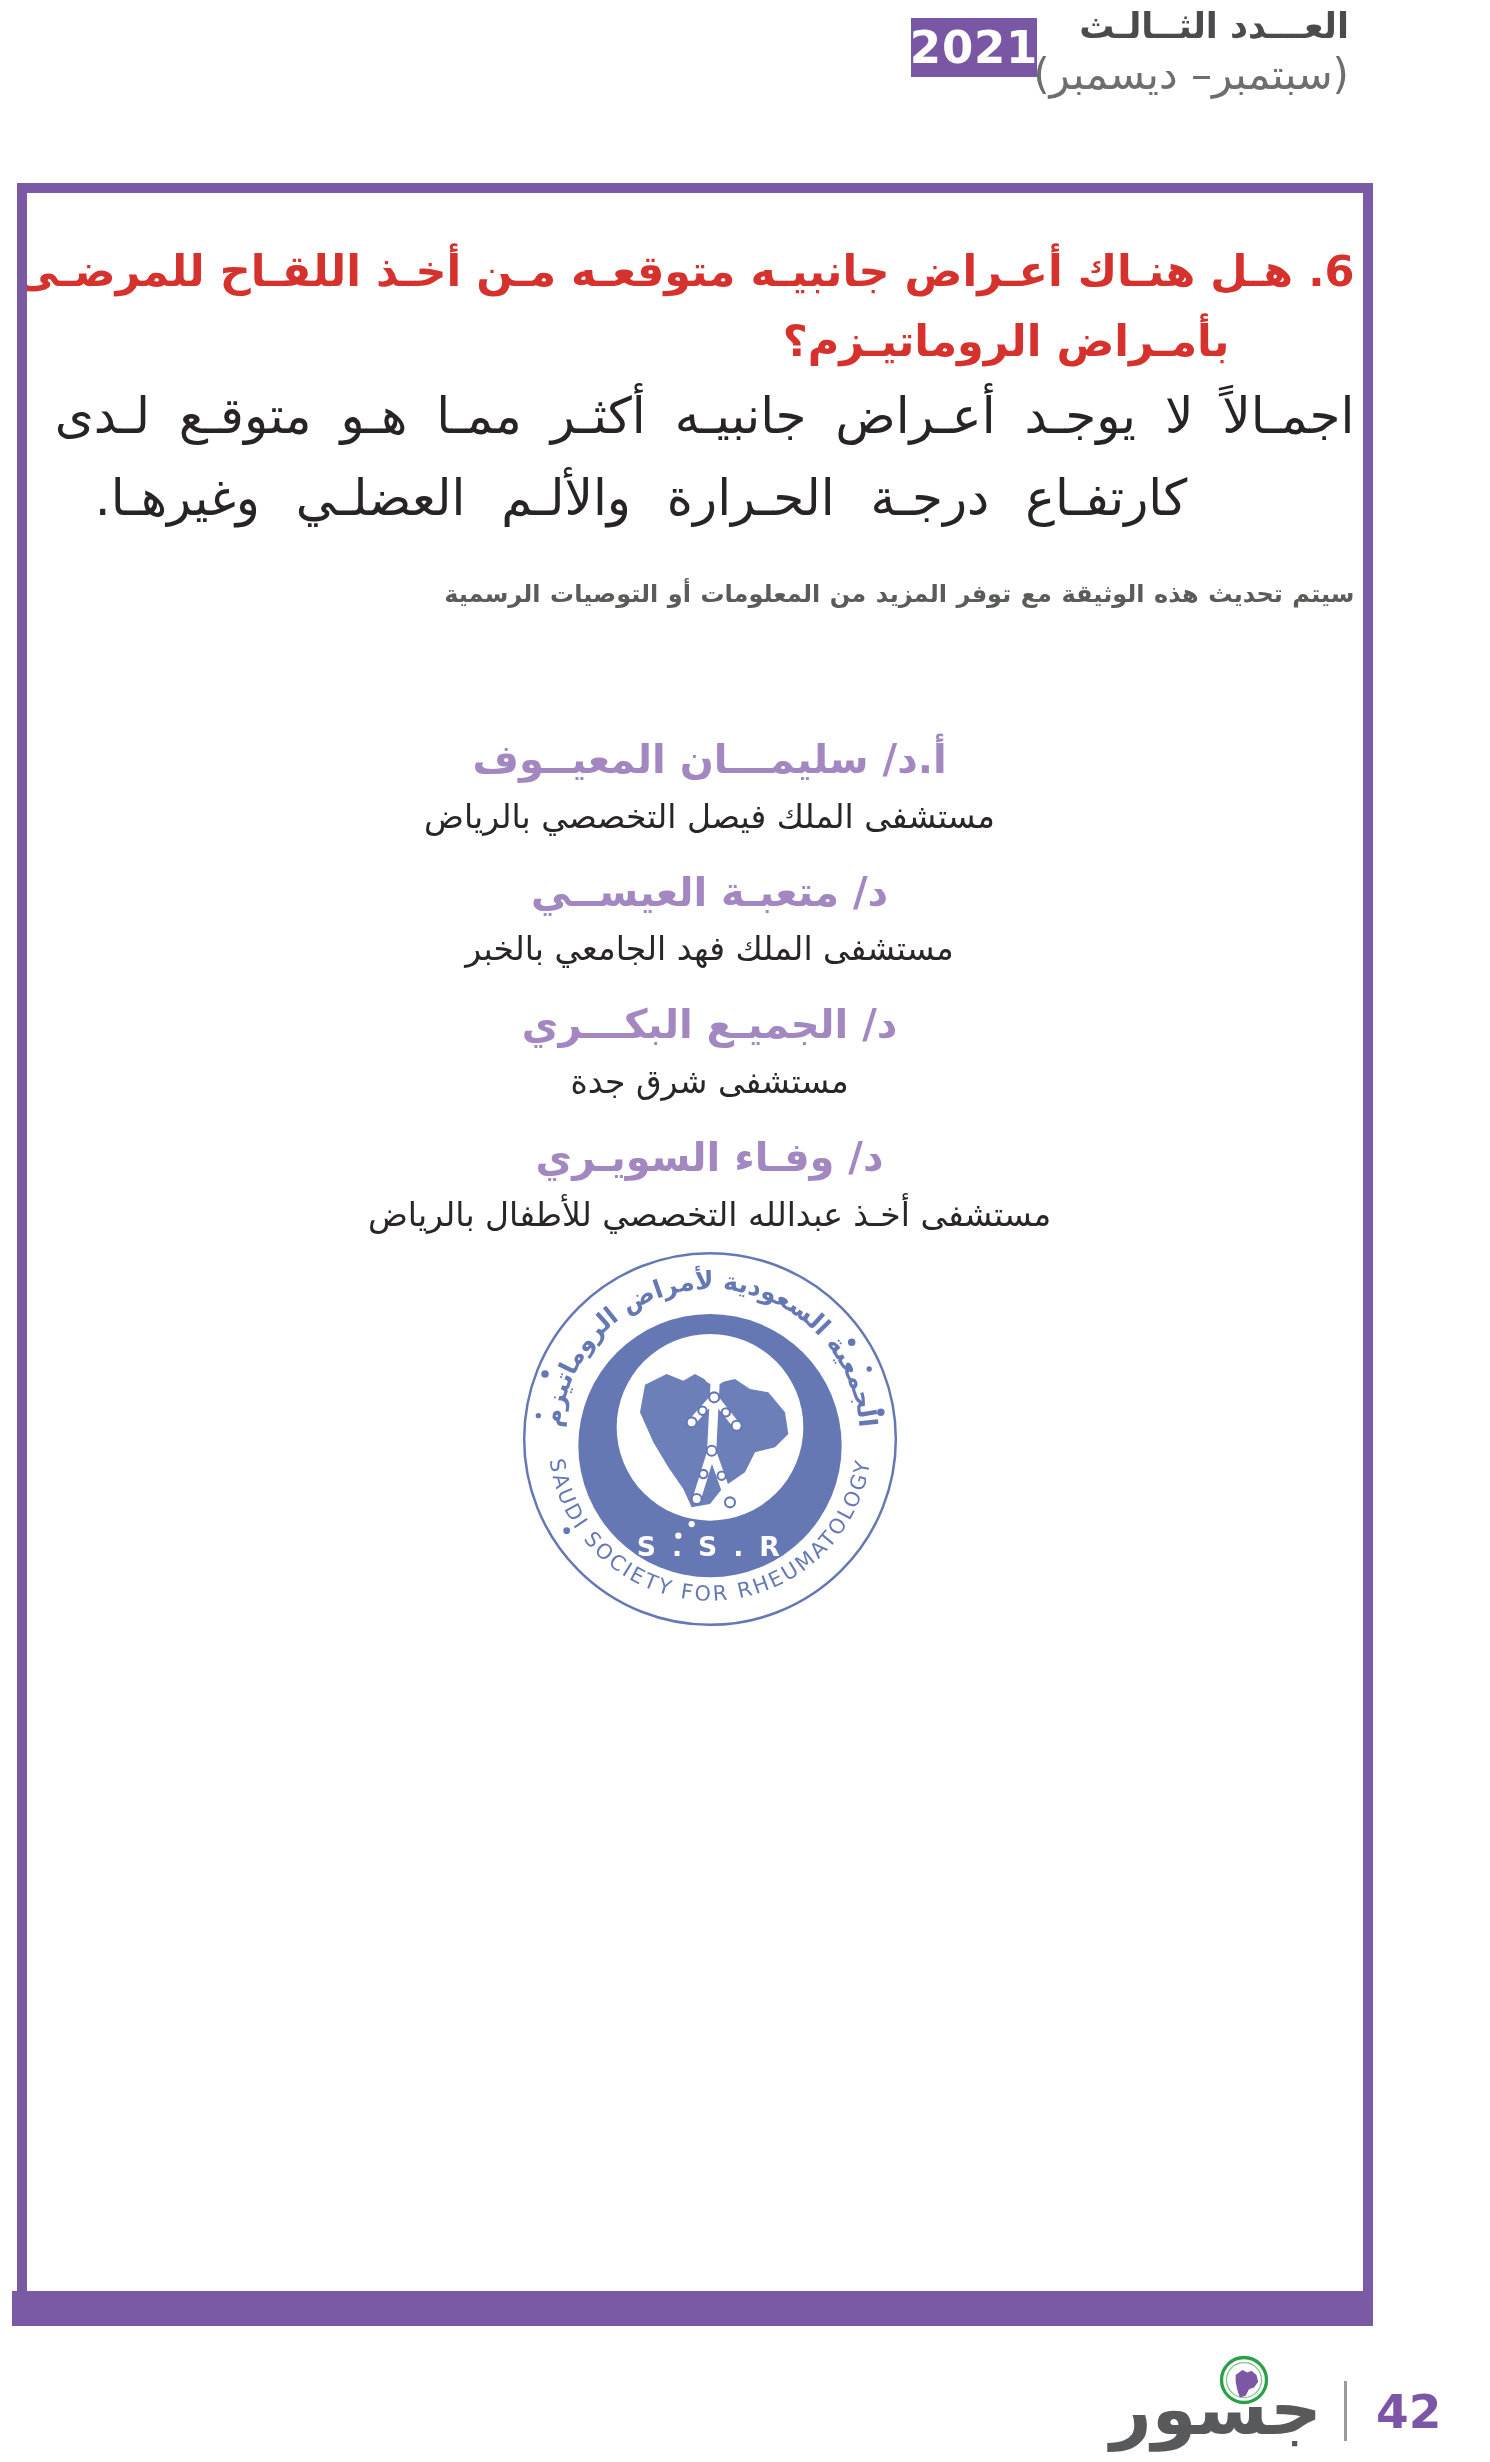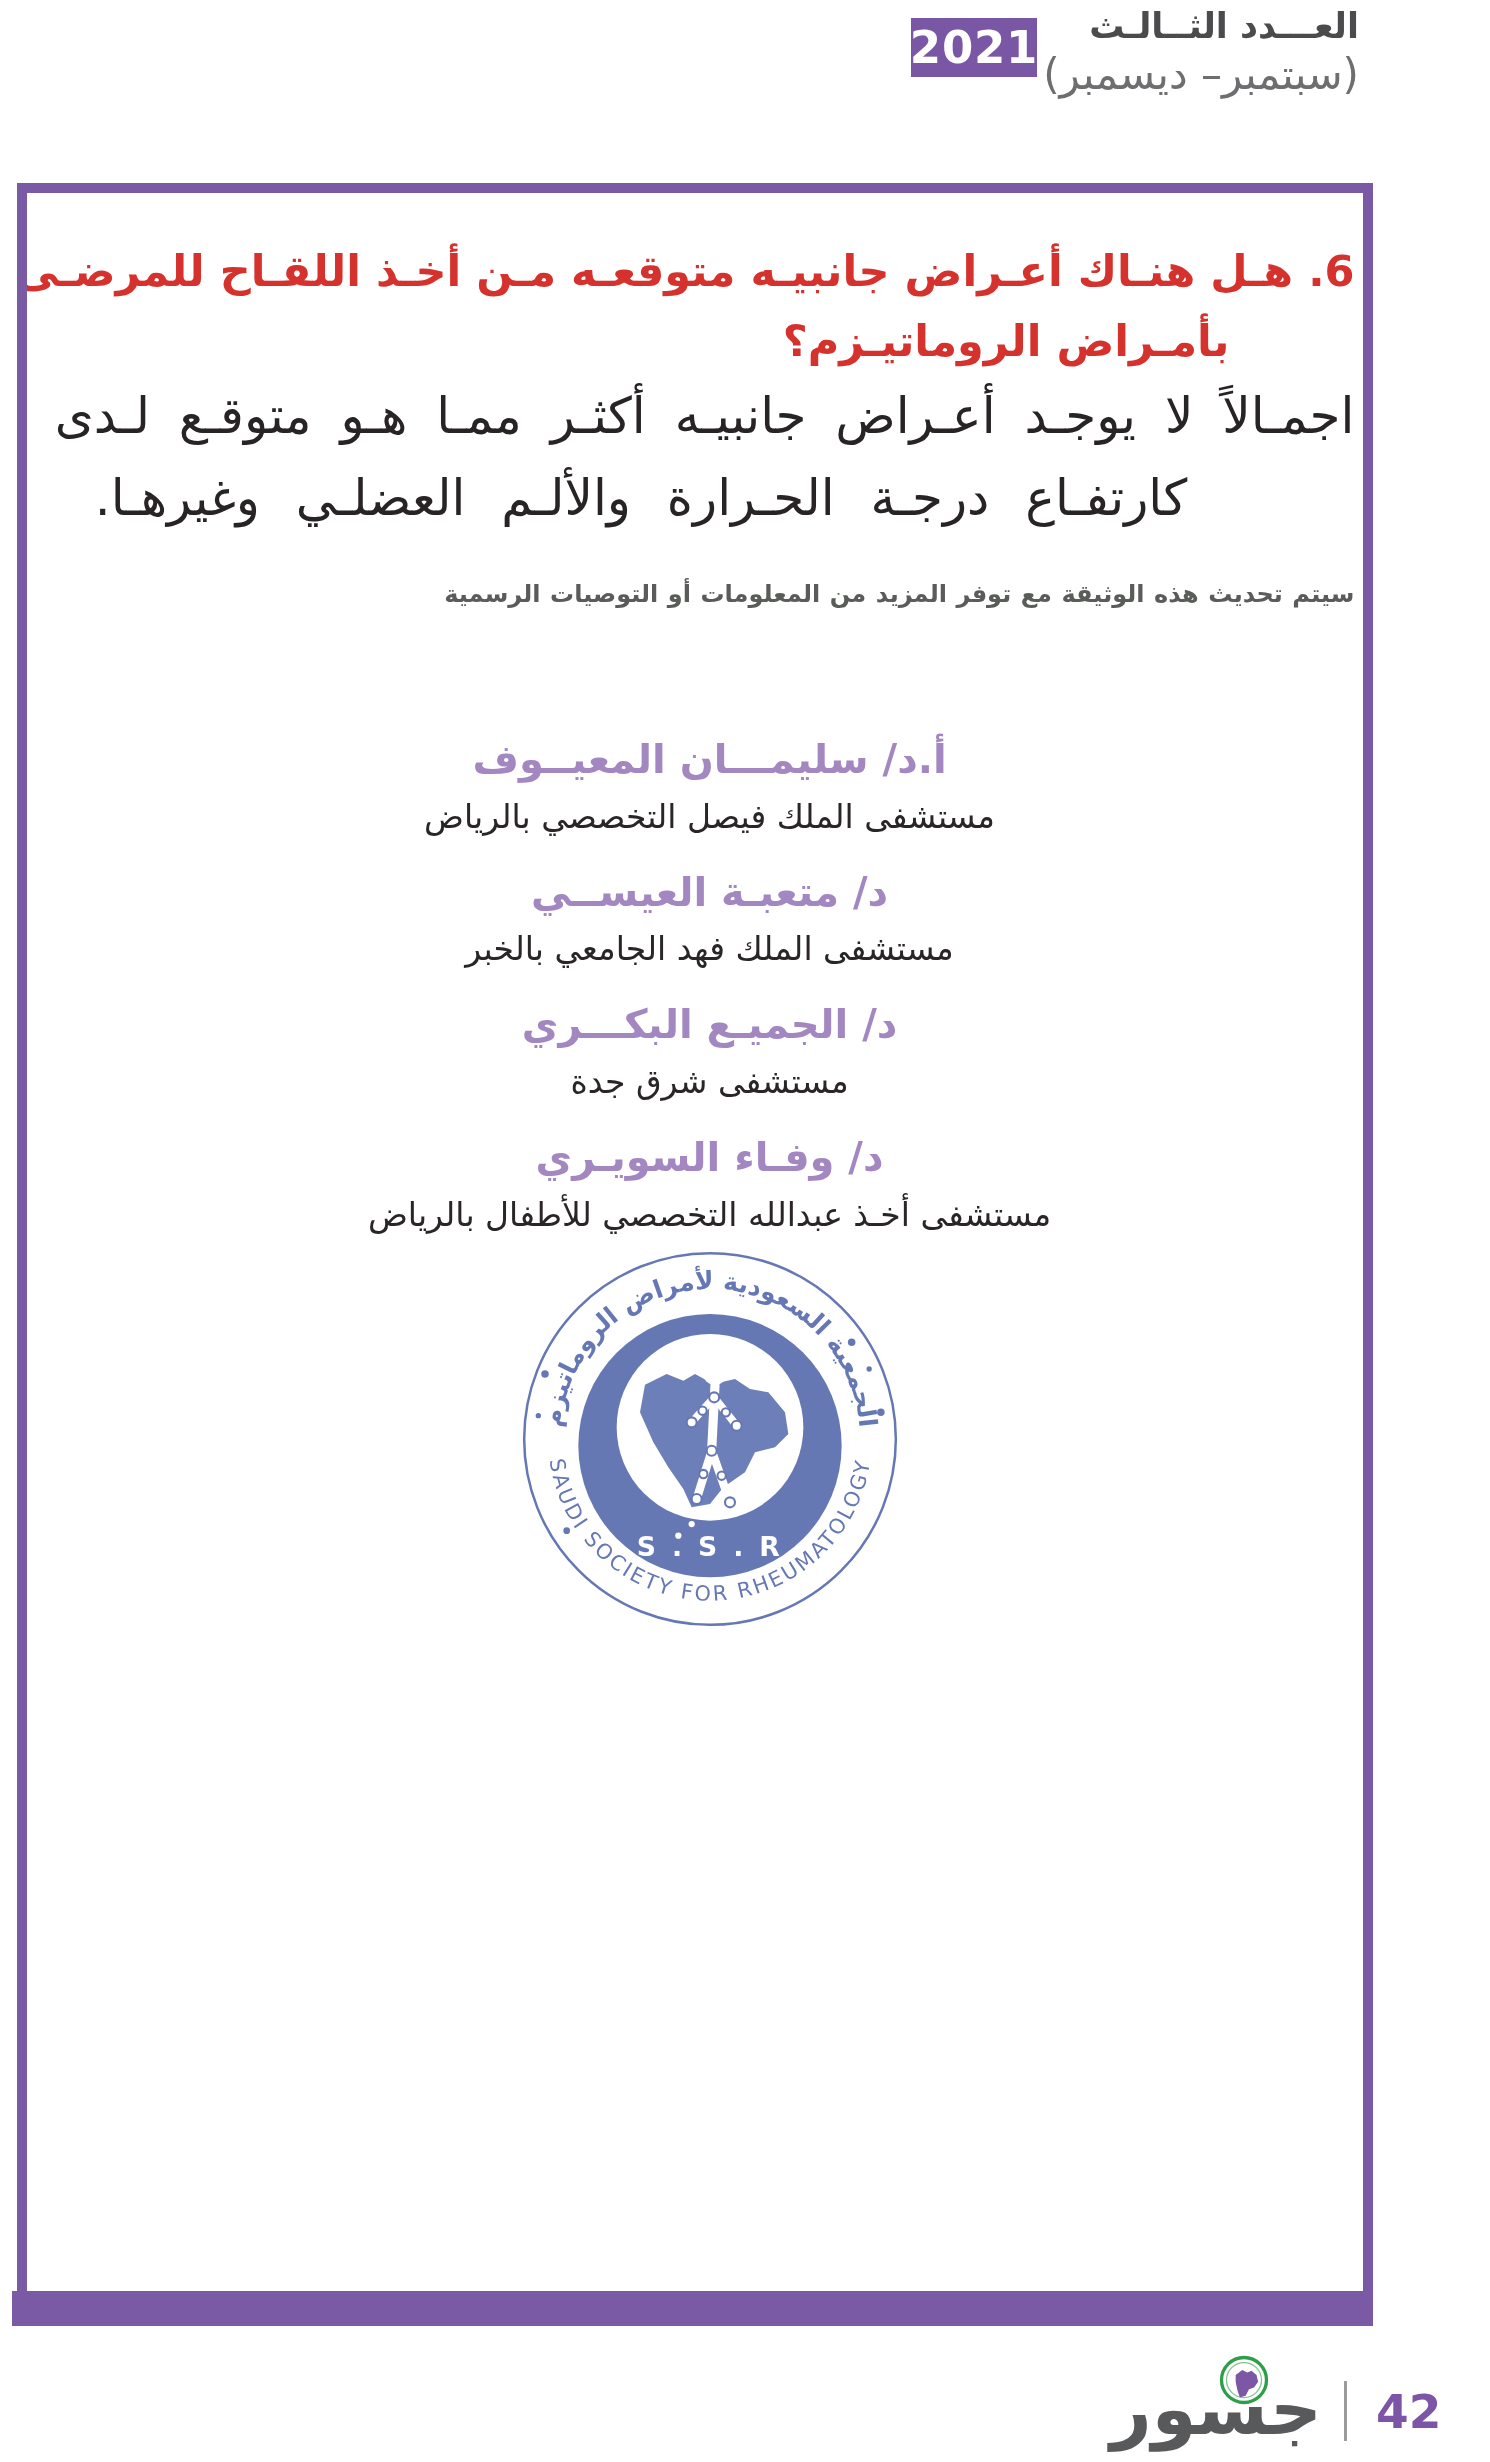--- a/index.html
+++ b/index.html
@@ -3,21 +3,21 @@
 <meta charset="utf-8">
 <style>
   html,body{margin:0;padding:0;background:#ffffff;}
   body{
     width:1491px;height:2462px;position:relative;overflow:hidden;
     font-family:"DejaVu Sans",sans-serif;
     -webkit-font-smoothing:antialiased;
   }
   
   .header{
-    position:absolute;top:5px;right:132px;text-align:right;direction:rtl;
+    position:absolute;top:5px;right:142px;text-align:right;direction:rtl;
   }
   .issue-title{font-size:35px;font-weight:bold;color:#4b4b4d;line-height:1.25;letter-spacing:0;}
   .issue-period{font-size:42px;color:#6e6e70;line-height:1.2;margin-top:1.7px;}
   .year-box{
     position:absolute;left:911px;top:18.3px;width:126px;height:59px;
     background:#7a57a4;display:flex;align-items:center;justify-content:center;
   }
   .year-box span{color:#ffffff;font-size:45px;font-weight:bold;letter-spacing:0.8px;}
   
   .main-box{

